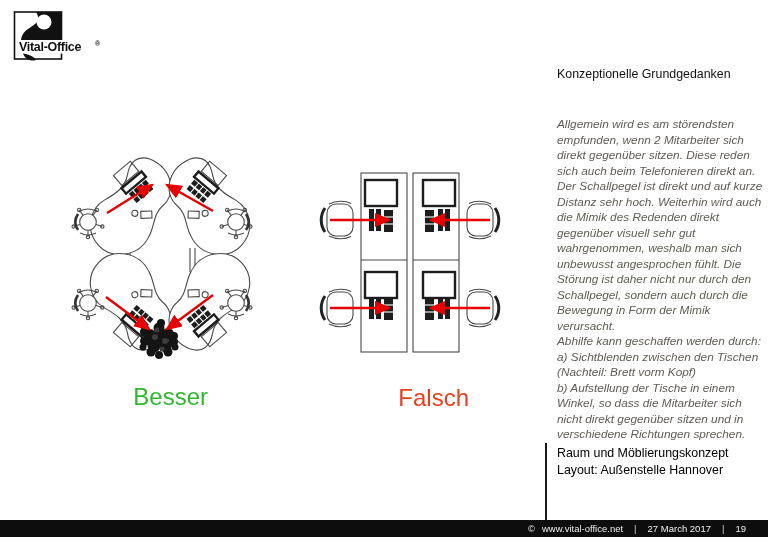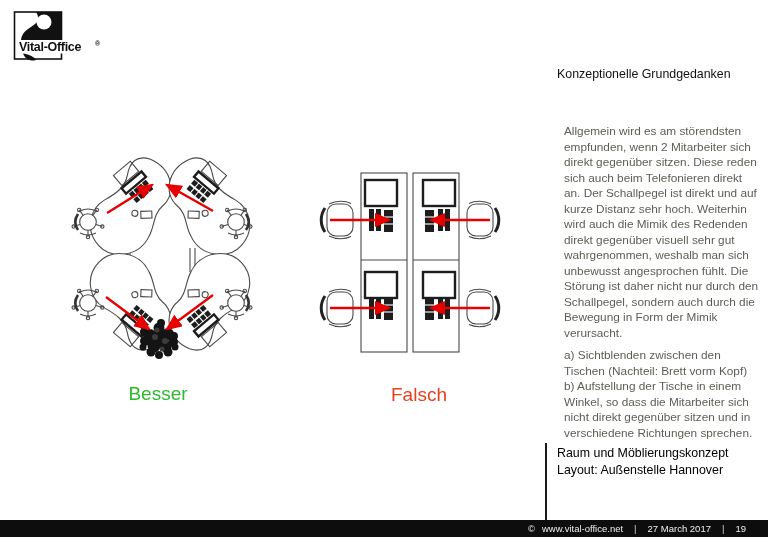--- a/index.html
+++ b/index.html
@@ -3,27 +3,27 @@
 <meta charset="utf-8">
 <style>
   html,body{margin:0;padding:0;background:#888;}
   .page{position:relative;width:768px;height:543px;background:#fff;overflow:hidden;
         font-family:"Liberation Sans",sans-serif;margin:0 auto;}
   .abs{position:absolute;}
   
   .section-title{left:557px;top:66px;font-size:12.4px;line-height:16px;color:var(--heading-text);}
   .body-copy{left:557px;top:117px;width:211px;font-size:11.8px;line-height:15.5px;
              color:var(--body-text);}
-  .body-copy p{margin:7px;}
+  .body-copy p{margin:0;font-style:italic;}
   .remedies{margin-top:15px;}
   .remedies span{display:block;}
   .credit{left:557px;top:445px;font-size:12.4px;line-height:16.5px;color:#000;}
   .vrule{left:545px;top:443px;width:2px;height:78px;background:#1a1a1a;}
   
-  .dlabel{width:100px;text-align:center;font-size:19px;}
+  .dlabel{width:100px;text-align:right;font-size:24px;}
   .label-besser{left:108px;top:383px;color:var(--better-green);}
   .label-falsch{left:369px;top:384px;color:var(--wrong-red);}
   
   .footer{left:0;top:520px;width:768px;height:17px;background:var(--footer-bg);
           display:flex;align-items:center;justify-content:flex-end;
           padding-right:22px;box-sizing:border-box;color:#ededed;font-size:9.5px;}
   .footer .sep{margin:0 11px;color:#cfcfcf;}
   .footer .site{margin-left:7px;}
   
   .cad{fill:#fff;stroke:var(--cad-line);stroke-width:1.1;}
@@ -54,20 +54,21 @@
     <text class="reg" x="82" y="37">®</text>
   </svg>
 
   <div class="abs section-title">
     <div>Konzeptionelle Grundgedanken</div>
   </div>
 
   <div class="abs body-copy">
     <p>Allgemein wird es am störendsten empfunden, wenn 2 Mitarbeiter sich direkt gegenüber sitzen. Diese reden sich auch beim Telefonieren direkt an. Der Schallpegel ist direkt und auf kurze Distanz sehr hoch. Weiterhin wird auch die Mimik des Redenden direkt gegenüber visuell sehr gut wahrgenommen, weshalb man sich unbewusst angesprochen fühlt. Die Störung ist daher nicht nur durch den Schallpegel, sondern auch durch die Bewegung in Form der Mimik verursacht.</p>
     <p class="remedies">
+      <span>Abhilfe kann geschaffen werden durch:</span>
       <span>a) Sichtblenden zwischen den Tischen (Nachteil: Brett vorm Kopf)</span>
       <span>b) Aufstellung der Tische in einem Winkel, so dass die Mitarbeiter sich nicht direkt gegenüber sitzen und in verschiedene Richtungen sprechen.</span>
     </p>
   </div>
 
   <div class="abs vrule"></div>
   <div class="abs credit">
     <div>Raum und Möblierungskonzept</div>
     <div>Layout: Außenstelle Hannover</div>
   </div>

